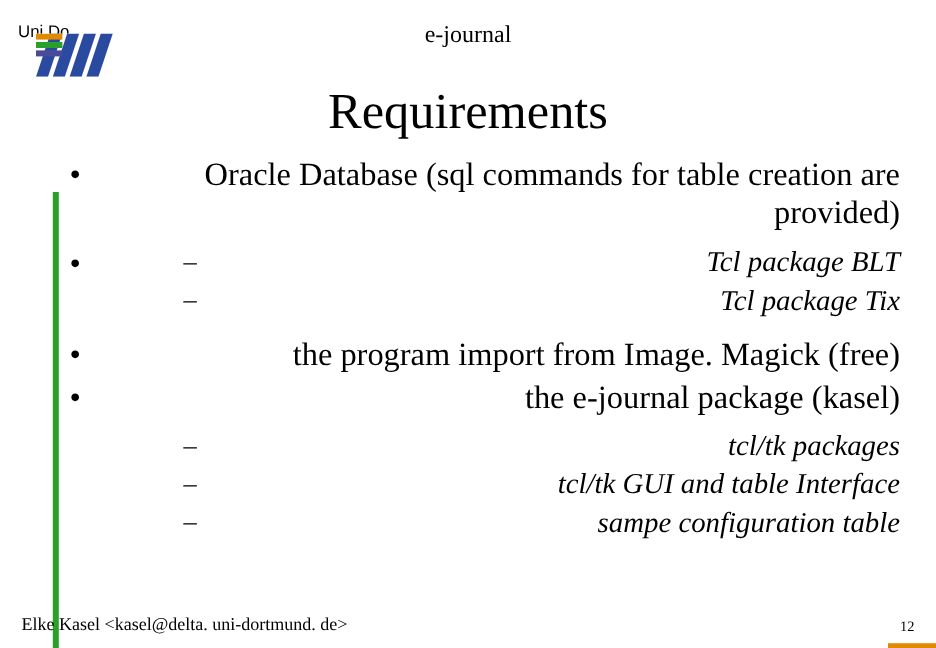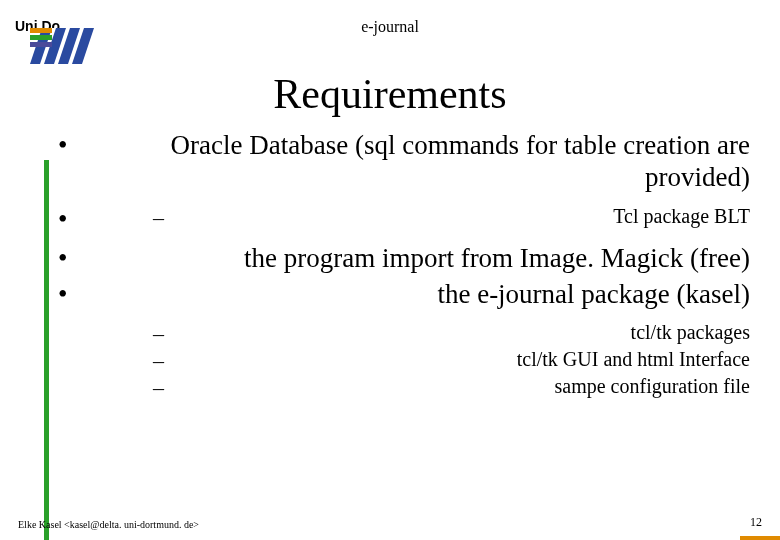--- a/index.html
+++ b/index.html
@@ -24,29 +24,29 @@
     top: 8px;
     left: 0;
     width: 100%;
     height: 30px;
   }
   .unido-label {
     position: absolute;
     top: 10px;
     left: 15px;
     font-size: 14px;
-    font-weight: bold;
+    font-weight: normal;
     font-family: Arial, sans-serif;
   }
   .ejournal-label {
     position: absolute;
     top: 10px;
     left: 50%;
     transform: translateX(-50%);
-    font-size: 16px;
+    font-size: 20px;
     font-family: "Times New Roman", serif;
   }
   .left-logo {
     position: absolute;
     top: 28px;
     left: 30px;
     width: 70px;
     height: 36px;
     background: #fff;
   }
@@ -83,40 +83,41 @@
     content: "•";
     position: absolute;
     left: 28px;
     top: 0;
     font-size: 27px;
   }
   ul.sub {
     list-style: none;
     margin: 10px 0 14px 0;
     padding: 0;
-    font-size: 20px;
+    font-size: 24px;
     line-height: 1.25;
+    font-style: italic;
   }
   ul.sub > li {
     position: relative;
     padding-left: 95px;
     margin-bottom: 2px;
   }
   ul.sub > li:before {
     content: "–";
     position: absolute;
     left: 68px;
     top: 0;
     font-size: 22px;
   }
   .footer {
     position: absolute;
     bottom: 10px;
     left: 18px;
-    font-size: 10px;
+    font-size: 15px;
     font-family: "Times New Roman", serif;
   }
   .pagenum {
     position: absolute;
     bottom: 10px;
     right: 18px;
     font-size: 12px;
     font-family: "Times New Roman", serif;
   }
   
@@ -166,28 +167,29 @@
   <div class="green-line"></div>
 
   <div class="title">Requirements</div>
 
   <div class="content">
     <ul class="top">
       <li><span>Oracle Database (sql commands for table creation are provided)</span></li>
       <li>
         <ul class="sub">
           <li>Tcl package BLT</li>
+          <li>Tcl package Tix</li>
         </ul>
       </li>
       <li><span>the program import from Image. Magick (free)</span></li>
       <li><span>the e-journal package (kasel)</span>
         <ul class="sub">
           <li>tcl/tk packages</li>
-          <li>tcl/tk GUI and html Interface</li>
-          <li>sampe configuration file</li>
+          <li>tcl/tk GUI and table Interface</li>
+          <li>sampe configuration table</li>
         </ul>
       </li>
     </ul>
   </div>
 
   <div class="footer">Elke Kasel  &lt;kasel@delta. uni-dortmund. de&gt;</div>
   <div class="pagenum">12</div>
   <div class="orange-accent"></div>
 </div>
 

